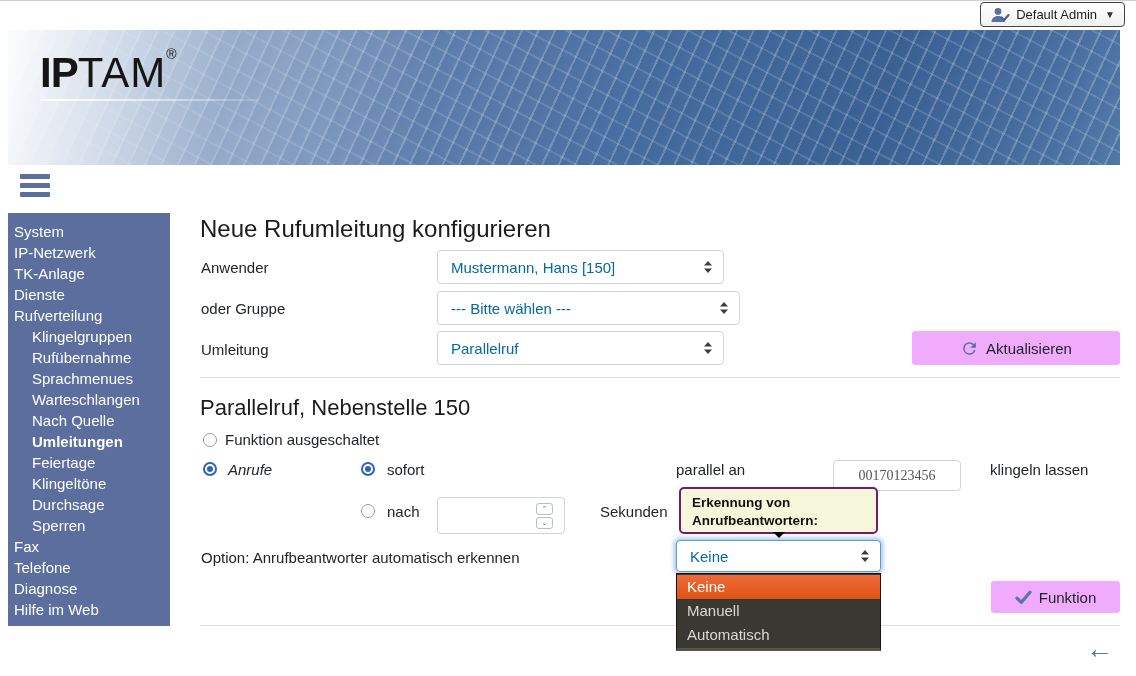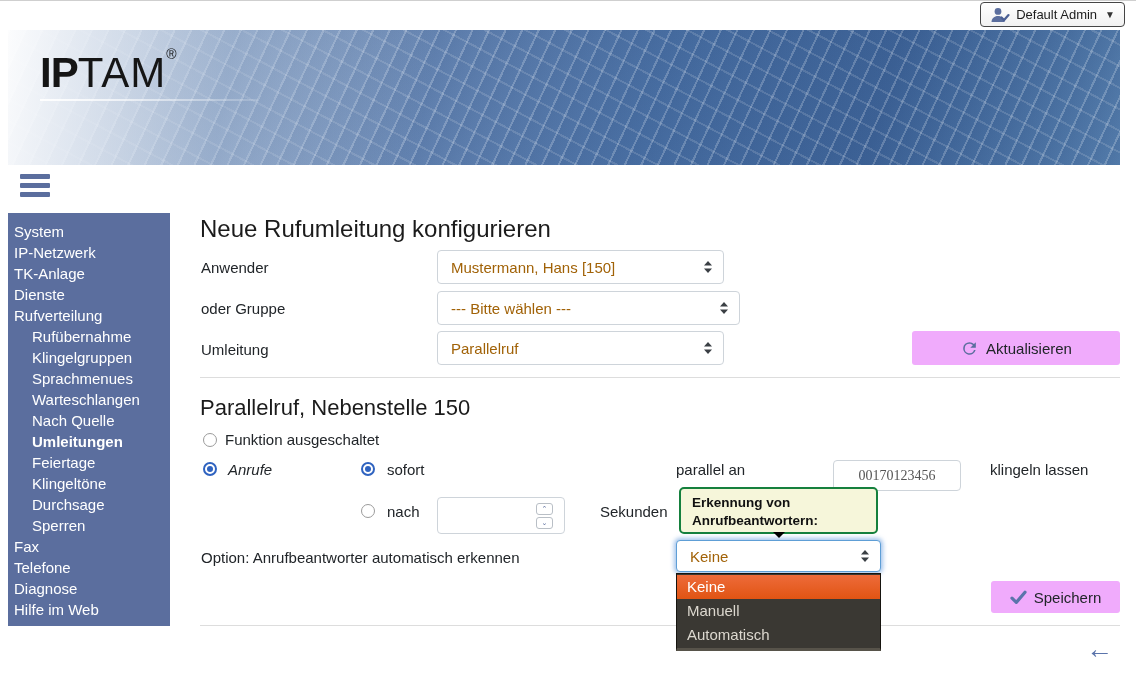--- a/index.html
+++ b/index.html
@@ -53,21 +53,21 @@
 
   
   .h1 { position:absolute; left:200px; top:215px; font-size:24px; font-weight:400; color:#1b1b1b; }
   .h2 { position:absolute; left:200px; top:395px; font-size:22px; font-weight:400; color:#1b1b1b; }
   .lbl { position:absolute; font-size:15px; color:#212529; white-space:nowrap; }
 
   
   .sel {
     position:absolute; height:34px; border:1px solid #ced4da; border-radius:4px;
     background:#fff; display:flex; align-items:center; padding:0 26px 0 13px;
-    font-size:15px; color:#a16207; cursor:pointer;
+    font-size:15px; color:#0369a1; cursor:pointer;
   }
   .sel .updown { position:absolute; right:10px; top:50%; transform:translateY(-50%); }
   .sel.focused {
     border-color:#5e9ed6;
     box-shadow:0 0 4px 2px rgba(115,165,225,0.65);
   }
 
   
   .btn {
     position:absolute; display:flex; align-items:center; justify-content:center; gap:7px;
@@ -93,21 +93,21 @@
   }
   .spinner { position:absolute; display:flex; flex-direction:column; gap:2px; }
   .spin-btn {
     width:17px; height:12px; border:1px solid #b9bfc6; border-radius:3px; background:#fff;
     font-size:7px; color:#5b6e9e; line-height:10px; text-align:center; cursor:pointer;
   }
 
   
   .tooltip {
     position:absolute; left:679px; top:487px; width:199px; height:47px;
-    background:#f6f6da; border:2px solid #15803d; border-radius:5px;
+    background:#f6f6da; border:2px solid #701a75; border-radius:5px;
     padding:5px 11px; font-size:13.5px; font-weight:bold; color:#111;
     line-height:18px; z-index:5;
   }
   .tooltip::after {
     content:""; position:absolute; left:92px; bottom:-9px;
     border:6px solid transparent; border-top-color:#000; border-bottom-width:3px;
   }
 
   
   .dropdown {
@@ -158,22 +158,22 @@
   <div class="bar"></div>
   <div class="bar"></div>
 </div>
 
 <nav class="sidebar">
   <div class="item">System</div>
   <div class="item">IP-Netzwerk</div>
   <div class="item">TK-Anlage</div>
   <div class="item">Dienste</div>
   <div class="item">Rufverteilung</div>
+  <div class="item sub">Klingelgruppen</div>
   <div class="item sub">Rufübernahme</div>
-  <div class="item sub">Klingelgruppen</div>
   <div class="item sub">Sprachmenues</div>
   <div class="item sub">Warteschlangen</div>
   <div class="item sub">Nach Quelle</div>
   <div class="item sub active">Umleitungen</div>
   <div class="item sub">Feiertage</div>
   <div class="item sub">Klingeltöne</div>
   <div class="item sub">Durchsage</div>
   <div class="item sub">Sperren</div>
   <div class="item">Fax</div>
   <div class="item">Telefone</div>
@@ -274,16 +274,16 @@
   <div class="opt">Manuell</div>
   <div class="opt">Automatisch</div>
 </div>
 
 <button class="btn" style="left:991px; top:581px; width:129px; height:32px;">
   <span>
     <svg width="17" height="15" viewBox="0 0 17 15">
         <path d="M2 8.2 6.3 12.4 15 2.2" stroke="#5b74ab" stroke-width="3.2" fill="none" stroke-linecap="round" stroke-linejoin="round"></path>
       </svg>
   </span>
-  <span>Speichern</span>
+  <span>Funktion</span>
 </button>
 
 <div class="back-arrow">←</div>
 
 </body></html>

